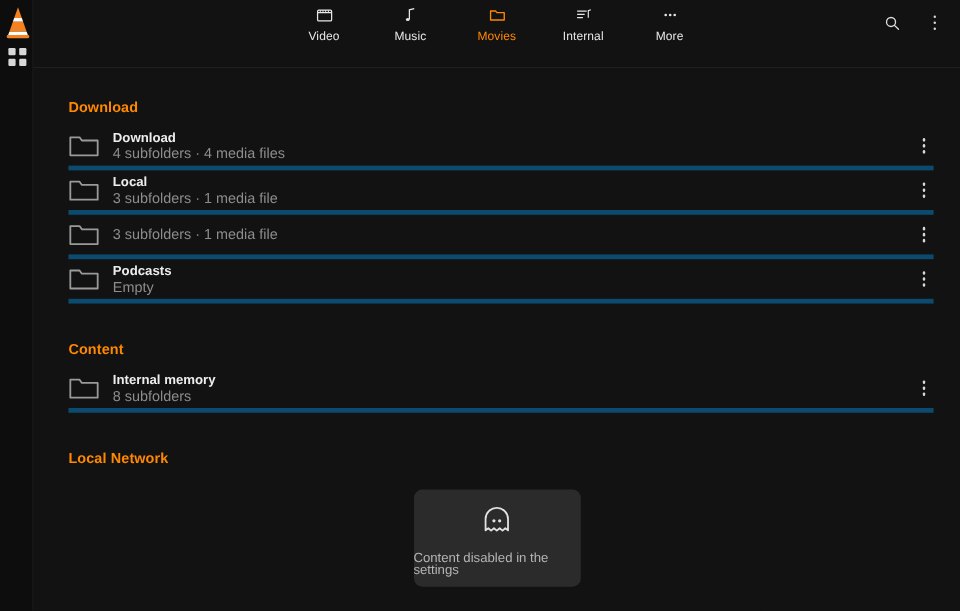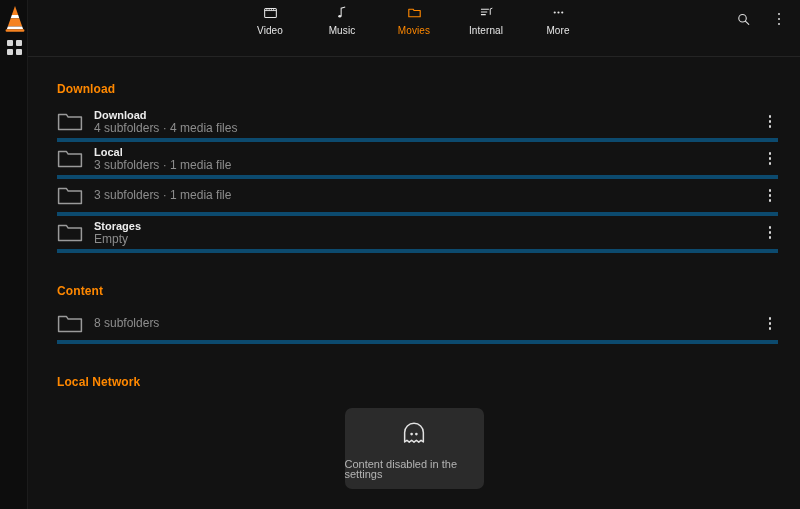--- a/index.html
+++ b/index.html
@@ -368,21 +368,21 @@
         </span>
       </div>
 
       <div class="row">
         <span class="row-folder">
           <svg viewBox="0 0 26 21" width="26" height="21" fill="none" stroke="#9a9a9a" stroke-width="1.5">
             <path d="M1.6 18.4 V3.4 H9.3 L11.2 6.1 H24.4 V18.4 Z" stroke-linejoin="round"></path>
           </svg>
         </span>
         <span class="row-text">
-          <span class="row-title">Storages</span>
+          <span class="row-title">Podcasts</span>
           <span class="row-sub">Empty</span>
         </span>
         <span class="row-menu">
           <span class="kebab">
               <i></i>
               <i></i>
               <i></i>
             </span>
         </span>
       </div>
@@ -394,20 +394,21 @@
     <div class="section-title">Content</div>
 
     <div class="rows">
       <div class="row">
         <span class="row-folder">
           <svg viewBox="0 0 26 21" width="26" height="21" fill="none" stroke="#9a9a9a" stroke-width="1.5">
             <path d="M1.6 18.4 V3.4 H9.3 L11.2 6.1 H24.4 V18.4 Z" stroke-linejoin="round"></path>
           </svg>
         </span>
         <span class="row-text">
+          <span class="row-title">Internal memory</span>
           <span class="row-sub">8 subfolders</span>
         </span>
         <span class="row-menu">
           <span class="kebab">
               <i></i>
               <i></i>
               <i></i>
             </span>
         </span>
       </div>

